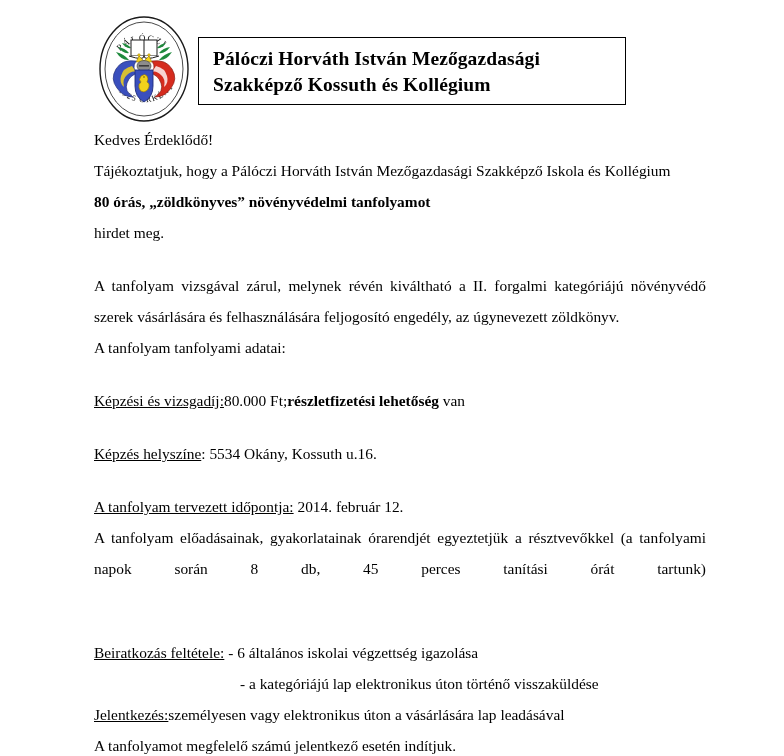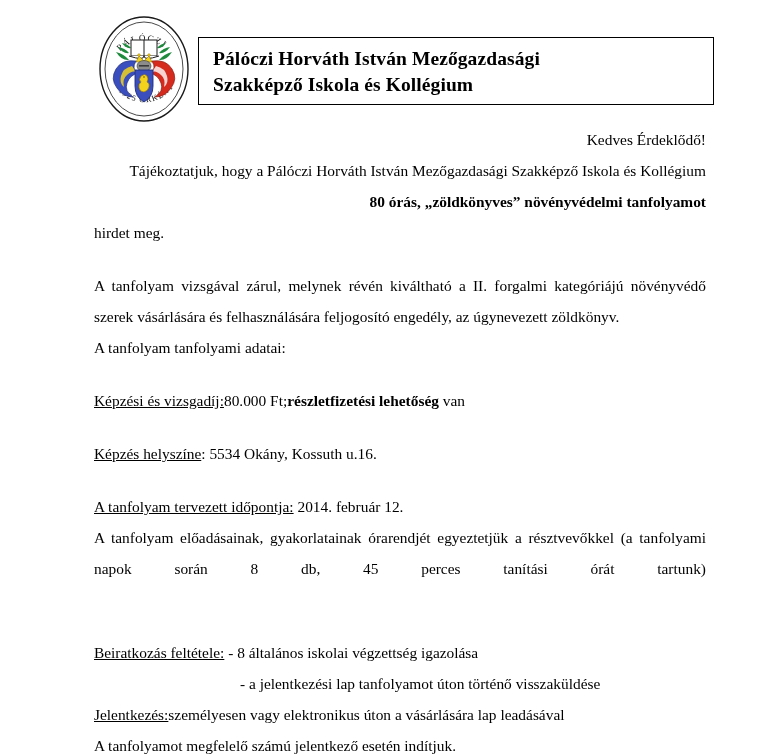--- a/index.html
+++ b/index.html
@@ -36,21 +36,21 @@
     top: 14px;
     width: 96px;
     height: 110px;
   }
   .crest svg { display: block; width: 96px; height: 110px; }
 
   .title-box {
     position: absolute;
     left: 198px;
     top: 37px;
-    width: 516px;
+    width: 428px;
     height: 68px;
     border: 1.5px solid #000000;
     box-sizing: border-box;
     padding: 8px 0 0 14px;
   }
   .title-line {
     font-size: 19.5px;
     font-weight: bold;
     line-height: 26px;
     letter-spacing: 0.1px;
@@ -63,21 +63,21 @@
     left: 94px;
     top: 124px;
     width: 612px;
   }
 
   p.t {
     margin: 0;
     font-size: 15.4px;
     line-height: 31px;
   }
-  .center { text-align: right; }
+  .center { text-align: left; }
   .justify { text-align: justify; text-justify: inter-word; }
   .justify-all {
     text-align: justify;
     text-justify: inter-word;
   }
   .justify-all::after {
     content: "";
     display: inline-block;
     width: 100%;
   }
@@ -145,21 +145,21 @@
 
         <path d="M39 56 h18 v16 q0 11 -9 16 q-9 -5 -9 -16 z" fill="#3a4fbd" stroke="#1f2d7a" stroke-width="0.9"></path>
 
         <path d="M45 62 q4 -3 6 0 q2 3 0 6 q3 1 2 5 q-1 4 -5 5 q-4 0 -5 -4 q-1 -4 2 -6 q-3 -2 0 -6z" fill="#f2d21c" stroke="#8a6b06" stroke-width="0.6"></path>
         <circle cx="48" cy="63" r="0.7" fill="#4a3a06"></circle>
       </svg>
     </div>
 
     <div class="title-box">
       <div class="title-line">Pálóczi Horváth István Mezőgazdasági</div>
-      <div class="title-line">Szakképző Iskola és Kollégium</div>
+      <div class="title-line">Szakképző Kossuth és Kollégium</div>
     </div>
 
   </div>
 
   <div class="body-area">
 
     <p class="t center">Kedves Érdeklődő!</p>
 
     <p class="t center">Tájékoztatjuk, hogy a Pálóczi Horváth István Mezőgazdasági Szakképző Iskola és Kollégium</p>
 
@@ -182,23 +182,23 @@
     <p class="t"><span class="bu">Képzés helyszíne</span><span>: 5534 Okány, Kossuth u.16.</span></p>
 
     <div class="gap-md"></div>
 
     <p class="t"><span class="bu">A tanfolyam tervezett időpontja:</span><span> 2014. február 12.</span></p>
 
     <p class="t justify-all">A tanfolyam előadásainak, gyakorlatainak órarendjét egyeztetjük a résztvevőkkel (a tanfolyami napok során 8 db, 45 perces tanítási órát tartunk)</p>
 
     <div class="gap-md"></div>
 
-    <p class="t"><span class="bu">Beiratkozás feltétele:</span><span> - 8 általános iskolai végzettség igazolása</span></p>
-
-    <p class="t indent-sub">- a jelentkezési lap tanfolyamot úton történő visszaküldése</p>
+    <p class="t"><span class="bu">Beiratkozás feltétele:</span><span> - 6 általános iskolai végzettség igazolása</span></p>
+
+    <p class="t indent-sub">- a kategóriájú lap elektronikus úton történő visszaküldése</p>
 
     <p class="t"><span class="bu">Jelentkezés:</span><span>személyesen vagy elektronikus úton a vásárlására lap leadásával</span></p>
 
     <p class="t">A tanfolyamot megfelelő számú jelentkező esetén indítjuk.</p>
 
   </div>
 
 </div>
 
 </body></html>

